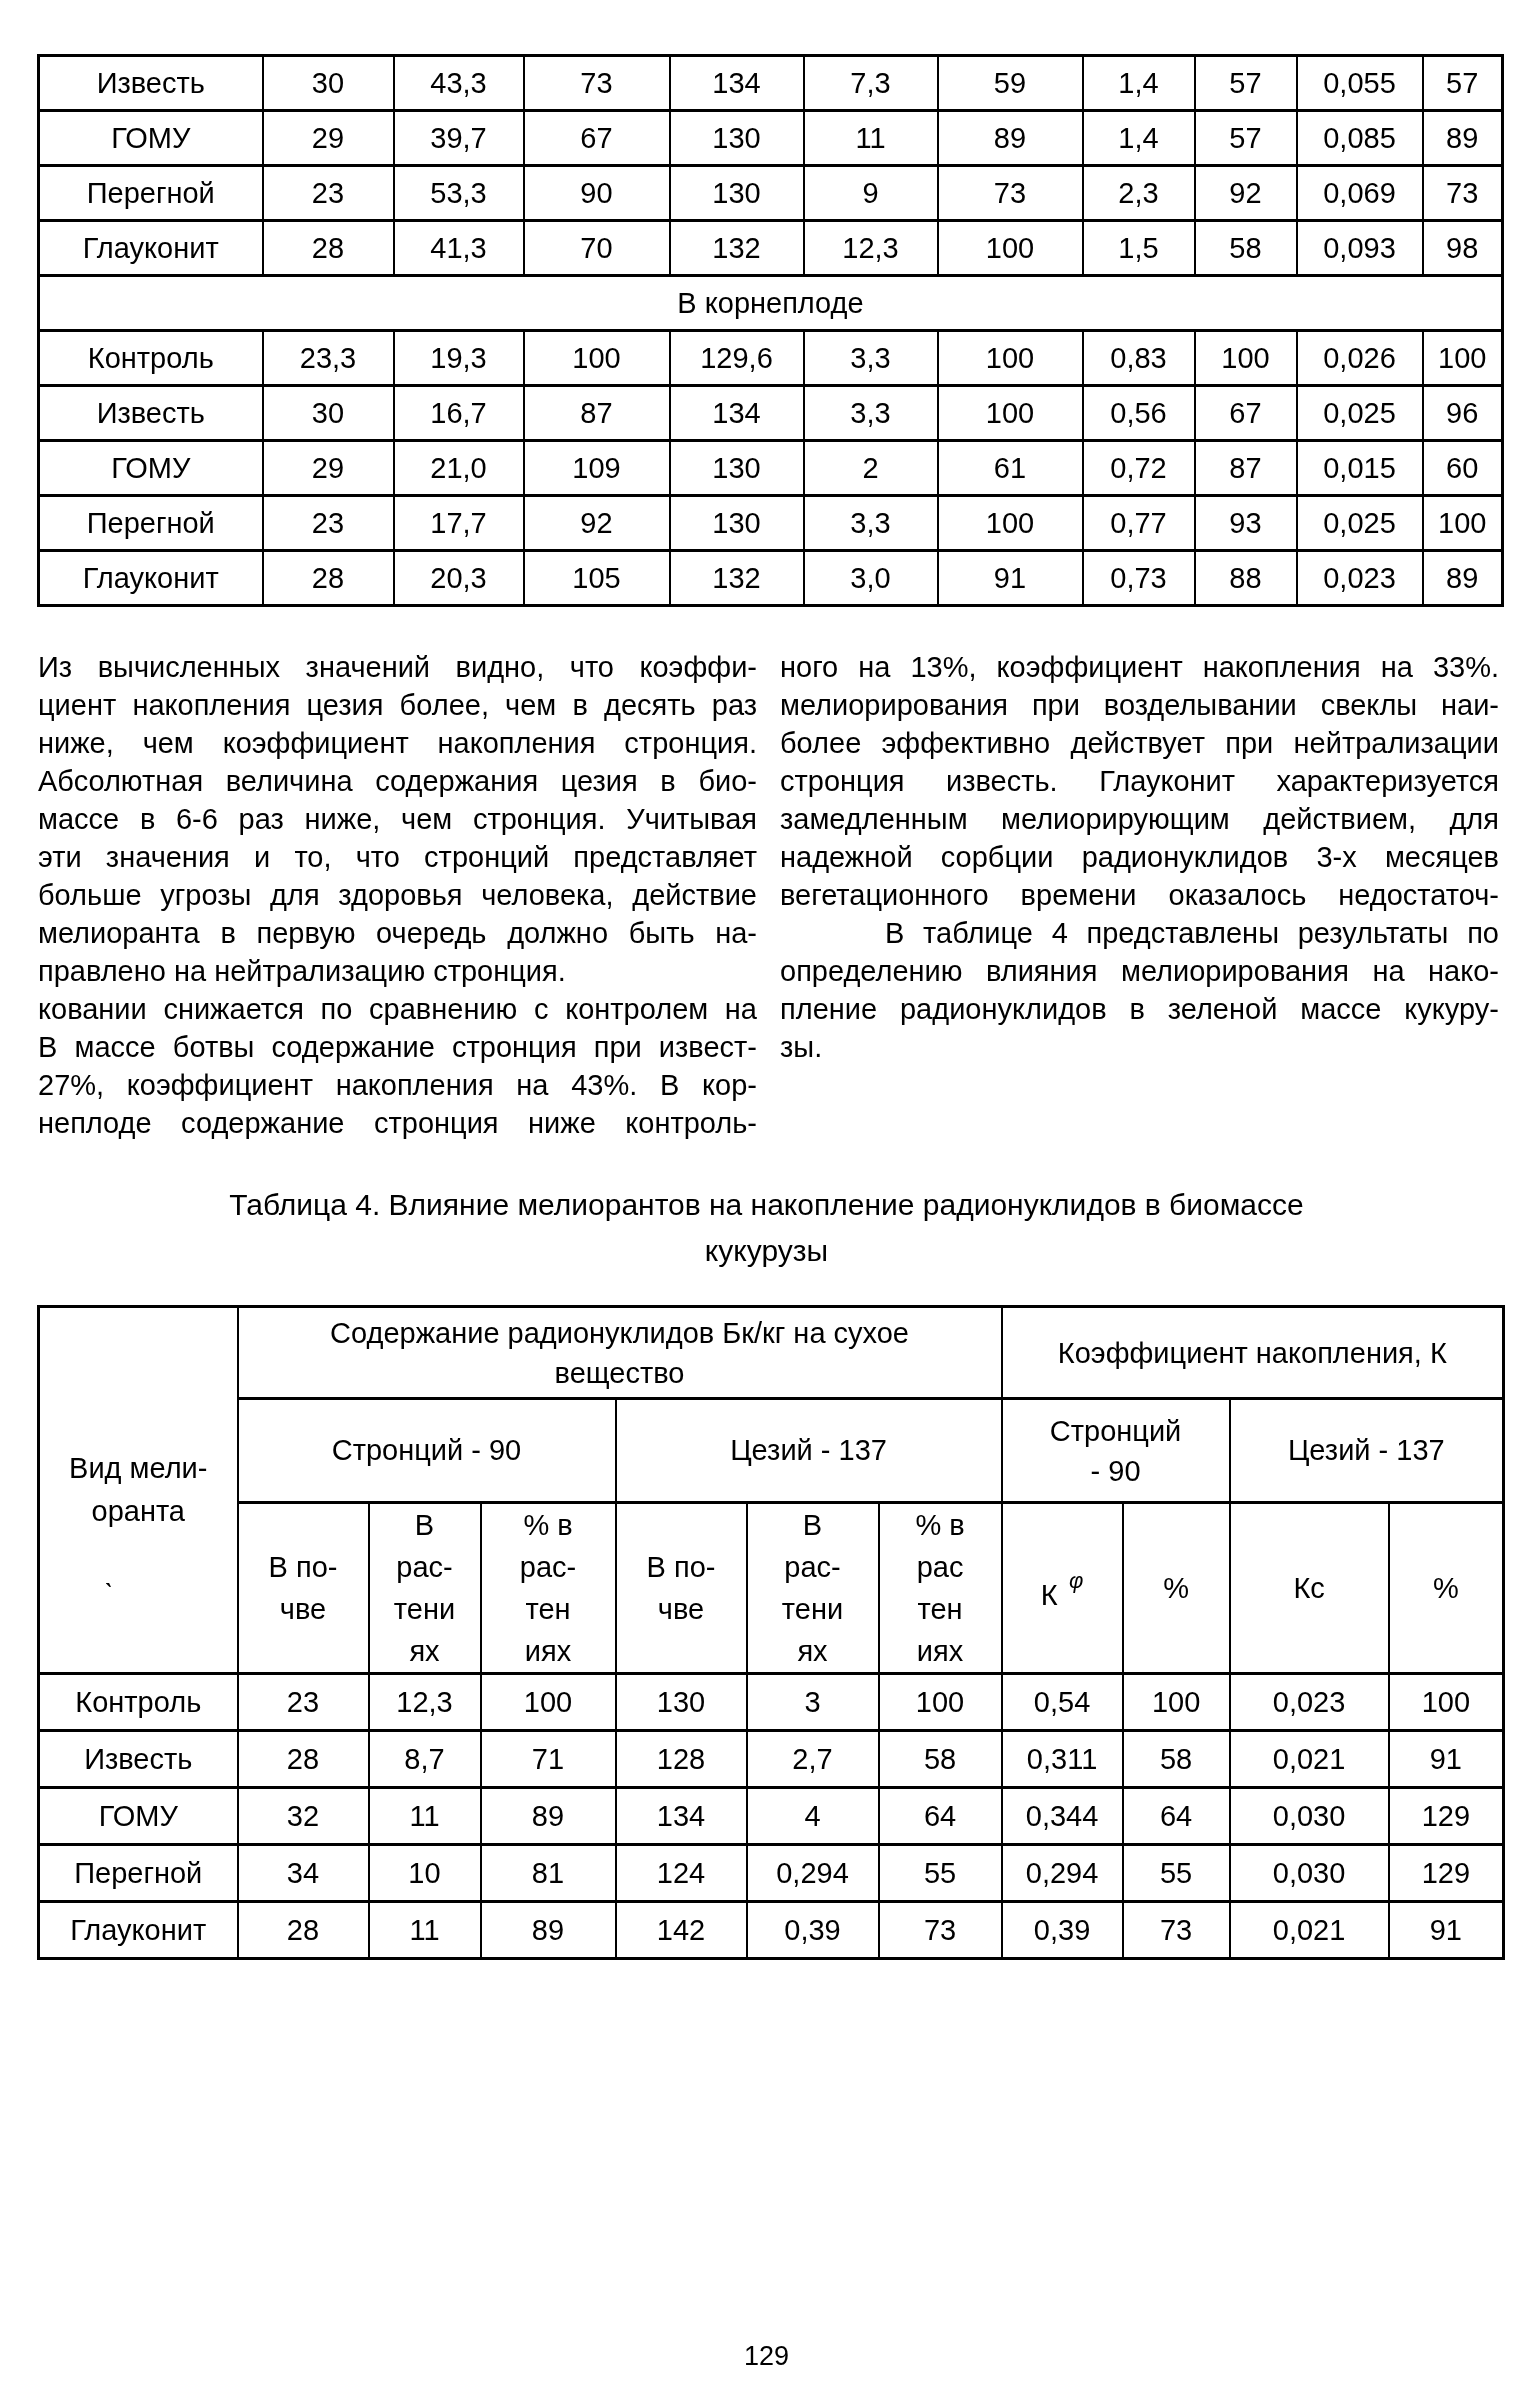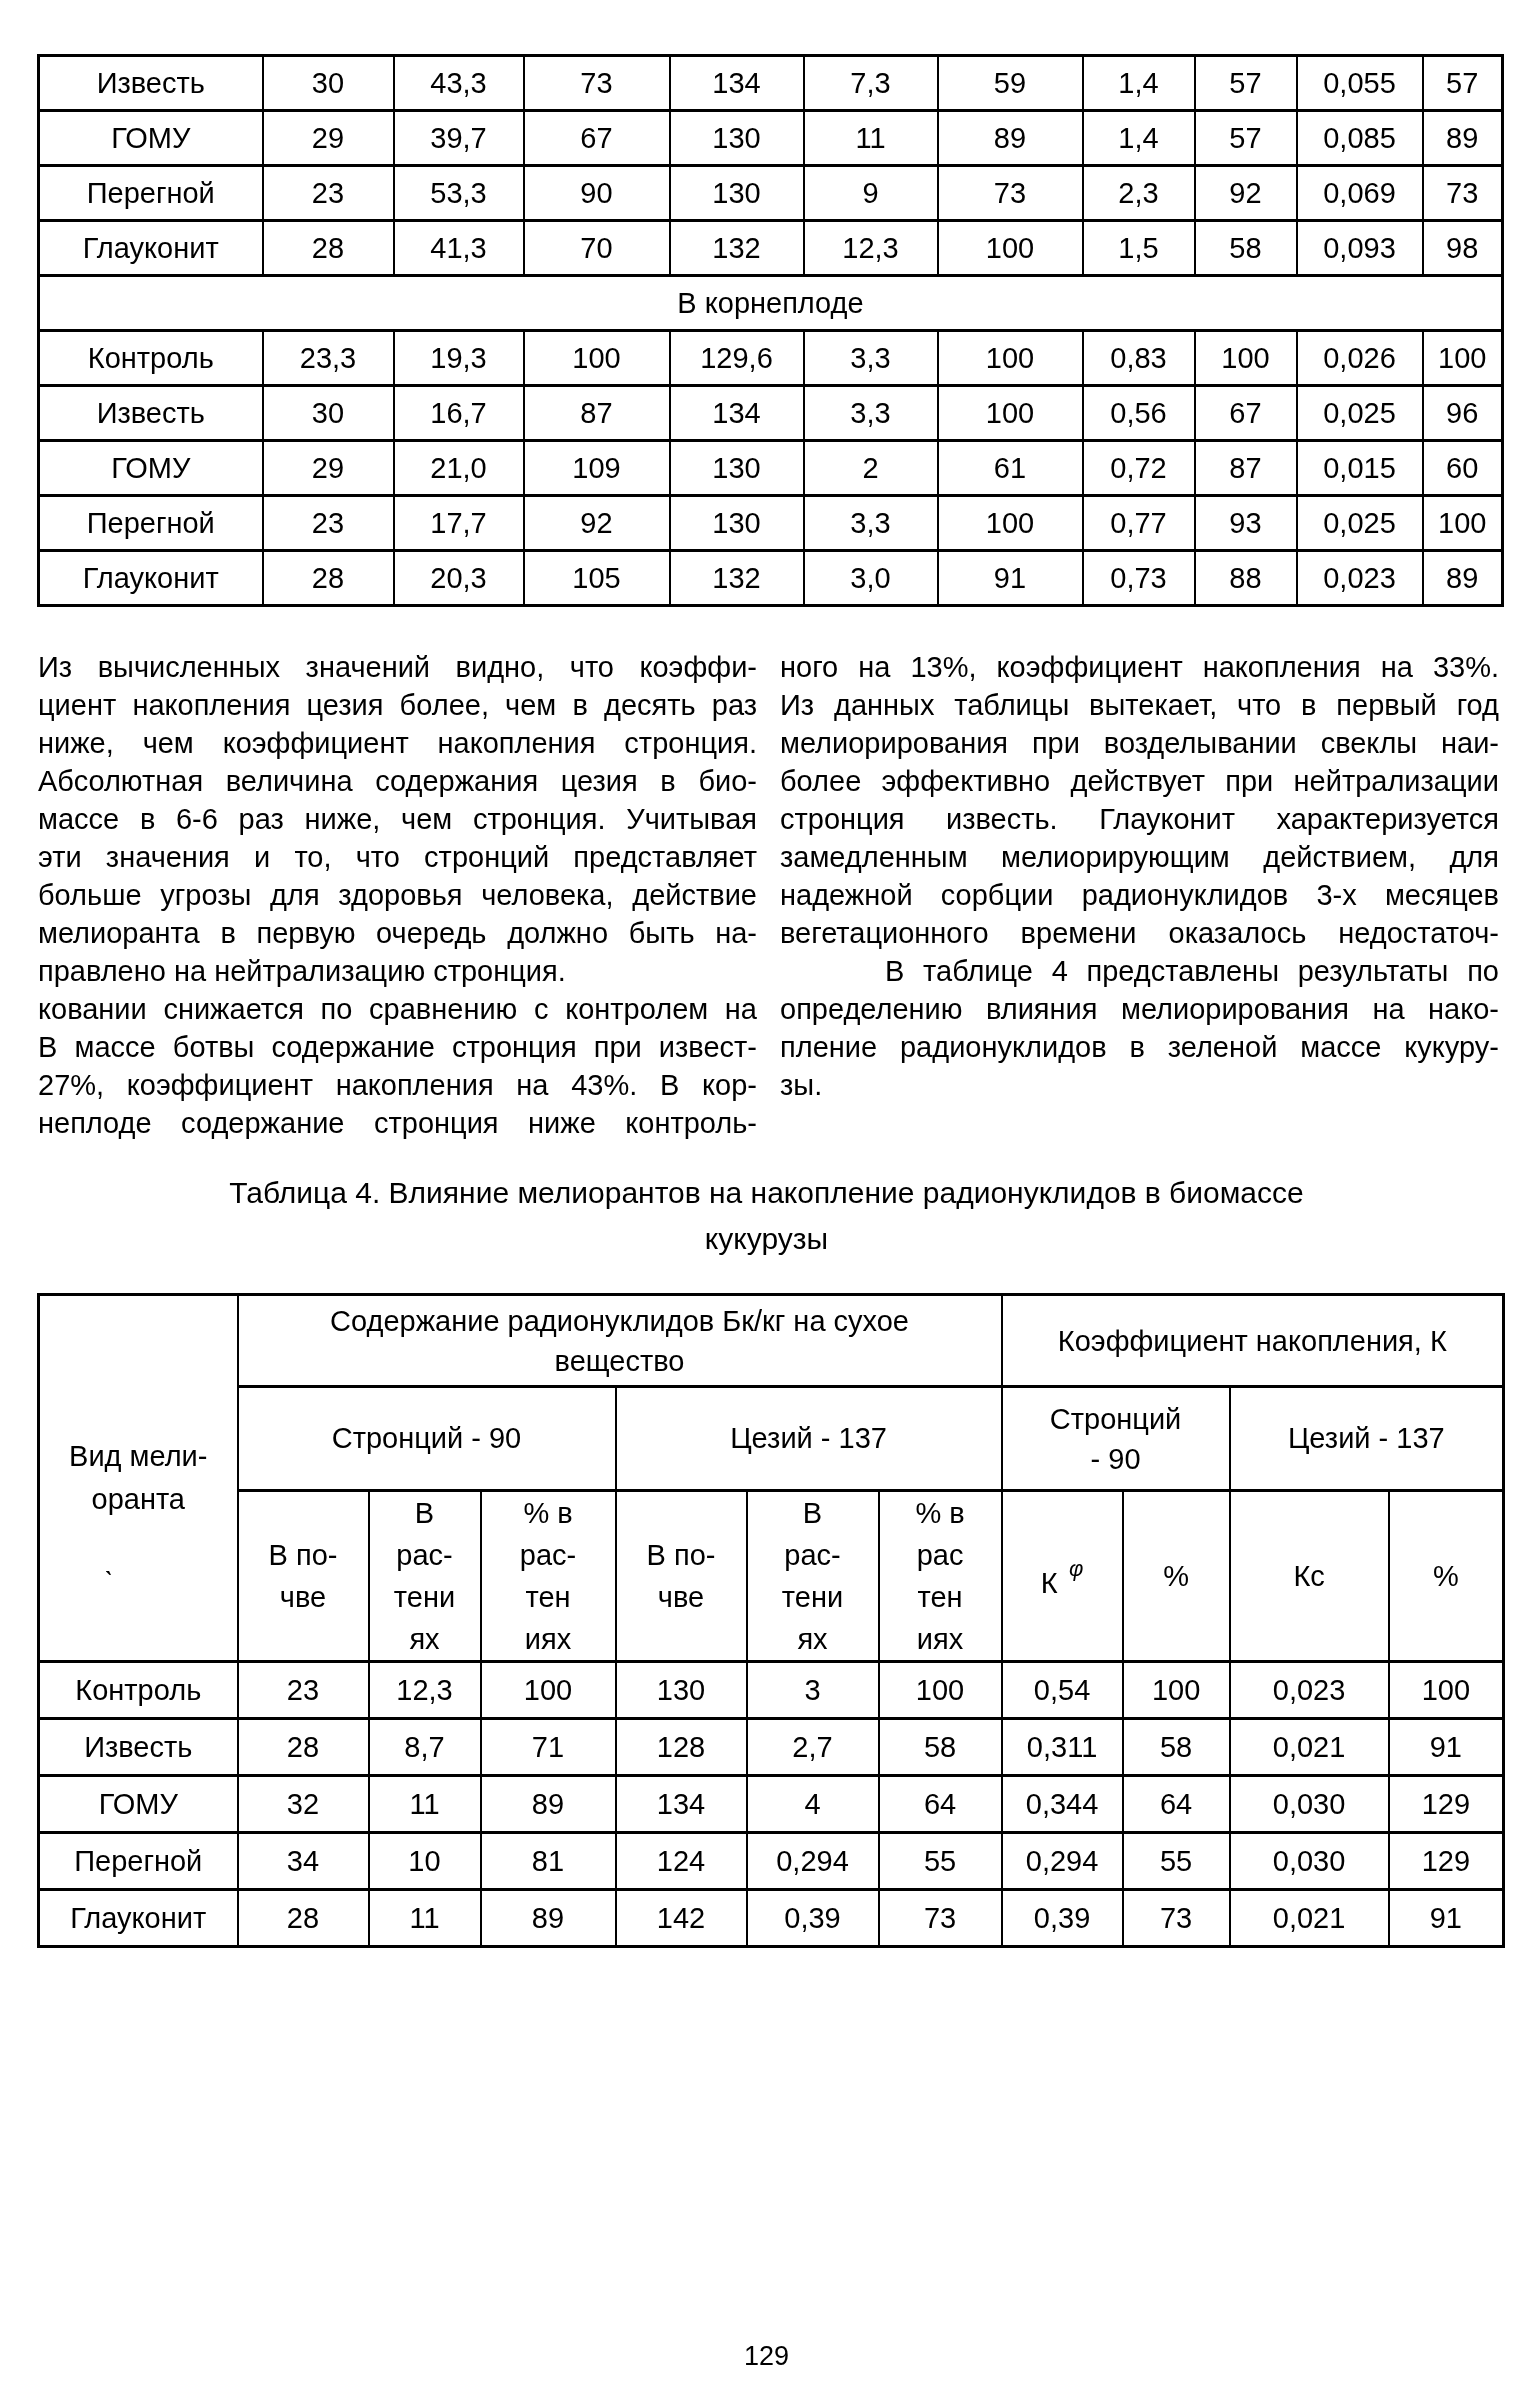--- a/index.html
+++ b/index.html
@@ -72,21 +72,21 @@
     line-height: 38px;
     text-align: justify;
     text-align-last: justify;
     white-space: nowrap;
   }
   .tline.end { text-align-last: left; }
   .tline.ind { text-indent: 105px; }
 
   
   .caption {
-    margin-top: 28px;
+    margin-top: 40px;
     text-align: center;
     font-size: 30px;
     line-height: 46px;
   }
 
   
   .pageno {
     position: absolute;
     top: 2341px;
     left: 0;
@@ -251,21 +251,20 @@
       <div class="tline">больше угрозы для здоровья человека, действие</div>
       <div class="tline">мелиоранта в первую очередь должно быть на-</div>
       <div class="tline end">правлено на нейтрализацию стронция.</div>
       <div class="tline">ковании снижается по сравнению с контролем на</div>
       <div class="tline">В массе ботвы содержание стронция при извест-</div>
       <div class="tline">27%, коэффициент накопления на 43%. В кор-</div>
       <div class="tline">неплоде содержание стронция ниже контроль-</div>
     </div>
   <div class="col" id="colR">
       <div class="tline">ного на 13%, коэффициент накопления на 33%.</div>
-      <div class="tline">Из данных таблицы вытекает, что в первый год</div>
       <div class="tline">мелиорирования при возделывании свеклы наи-</div>
       <div class="tline">более эффективно действует при нейтрализации</div>
       <div class="tline">стронция известь. Глауконит характеризуется</div>
       <div class="tline">замедленным мелиорирующим действием, для</div>
       <div class="tline">надежной сорбции радионуклидов 3-х месяцев</div>
       <div class="tline">вегетационного времени оказалось недостаточ-</div>
       <div class="tline ind">В таблице 4 представлены результаты по</div>
       <div class="tline">определению влияния мелиорирования на нако-</div>
       <div class="tline">пление радионуклидов в зеленой массе кукуру-</div>
       <div class="tline end">зы.</div>

